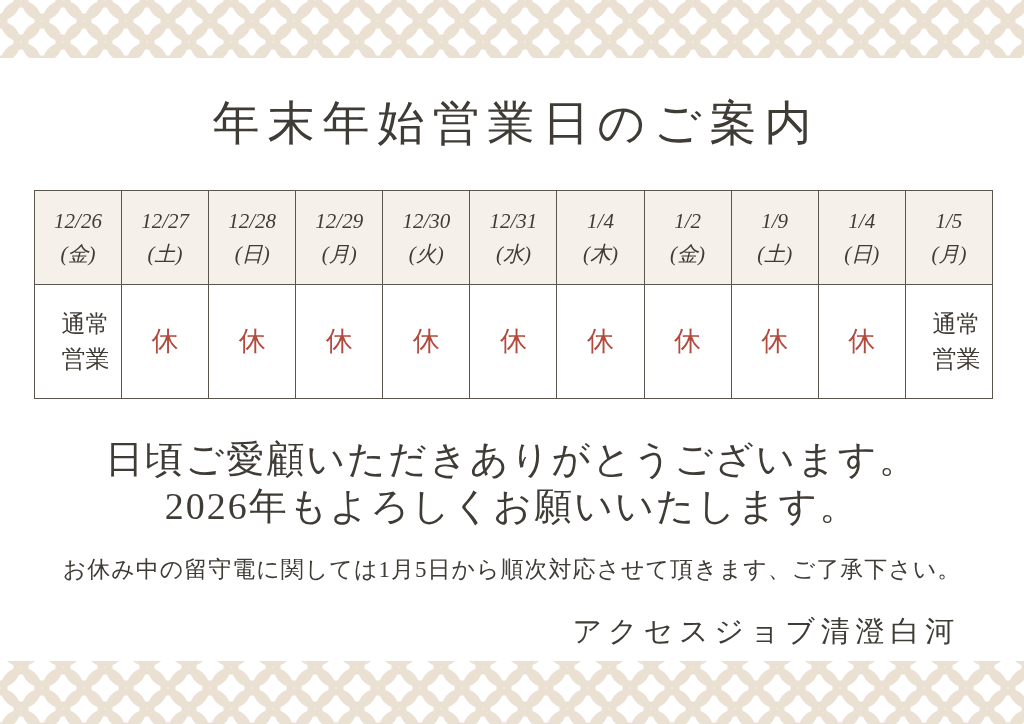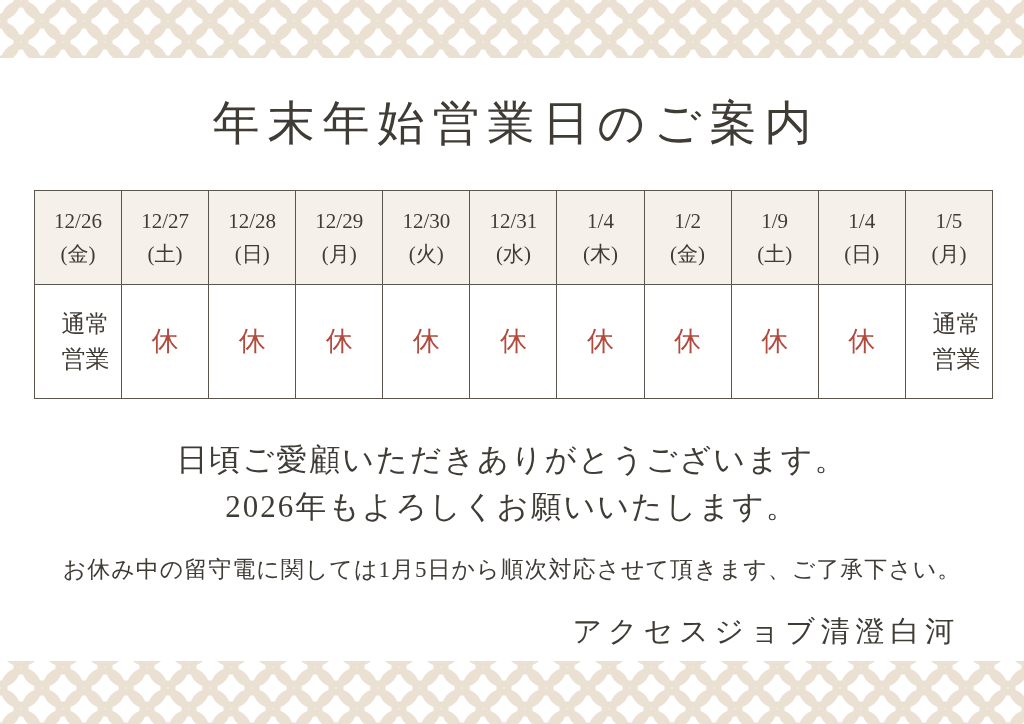--- a/index.html
+++ b/index.html
@@ -60,20 +60,21 @@
     border: 1px solid var(--table-border, #5a554e);
     vertical-align: middle;
     padding: 0;
     font-weight: normal;
   }
   table.schedule th {
     height: 93px;
     background: var(--header-cell-bg, #f5f1ea);
     font-size: 21px;
     line-height: 1.55;
+    font-style: italic;
   }
   table.schedule td {
     height: 113px;
     background: #ffffff;
     font-size: 24px;
     line-height: 1.45;
   }
   table.schedule td.closed {
     color: var(--closed-text, #b24a3e);
     font-size: 27px;
@@ -82,21 +83,21 @@
     color: var(--body-text, #3f3b35);
     padding-left: 15px;
   }
 
   .greeting {
     position: absolute;
     top: 436px;
     left: 0;
     width: 100%;
     text-align: center;
-    font-size: 31px;
+    font-size: 38px;
     line-height: 47px;
     letter-spacing: 2px;
     white-space: nowrap;
   }
 
   .note {
     position: absolute;
     top: 553px;
     left: 0;
     width: 100%;

